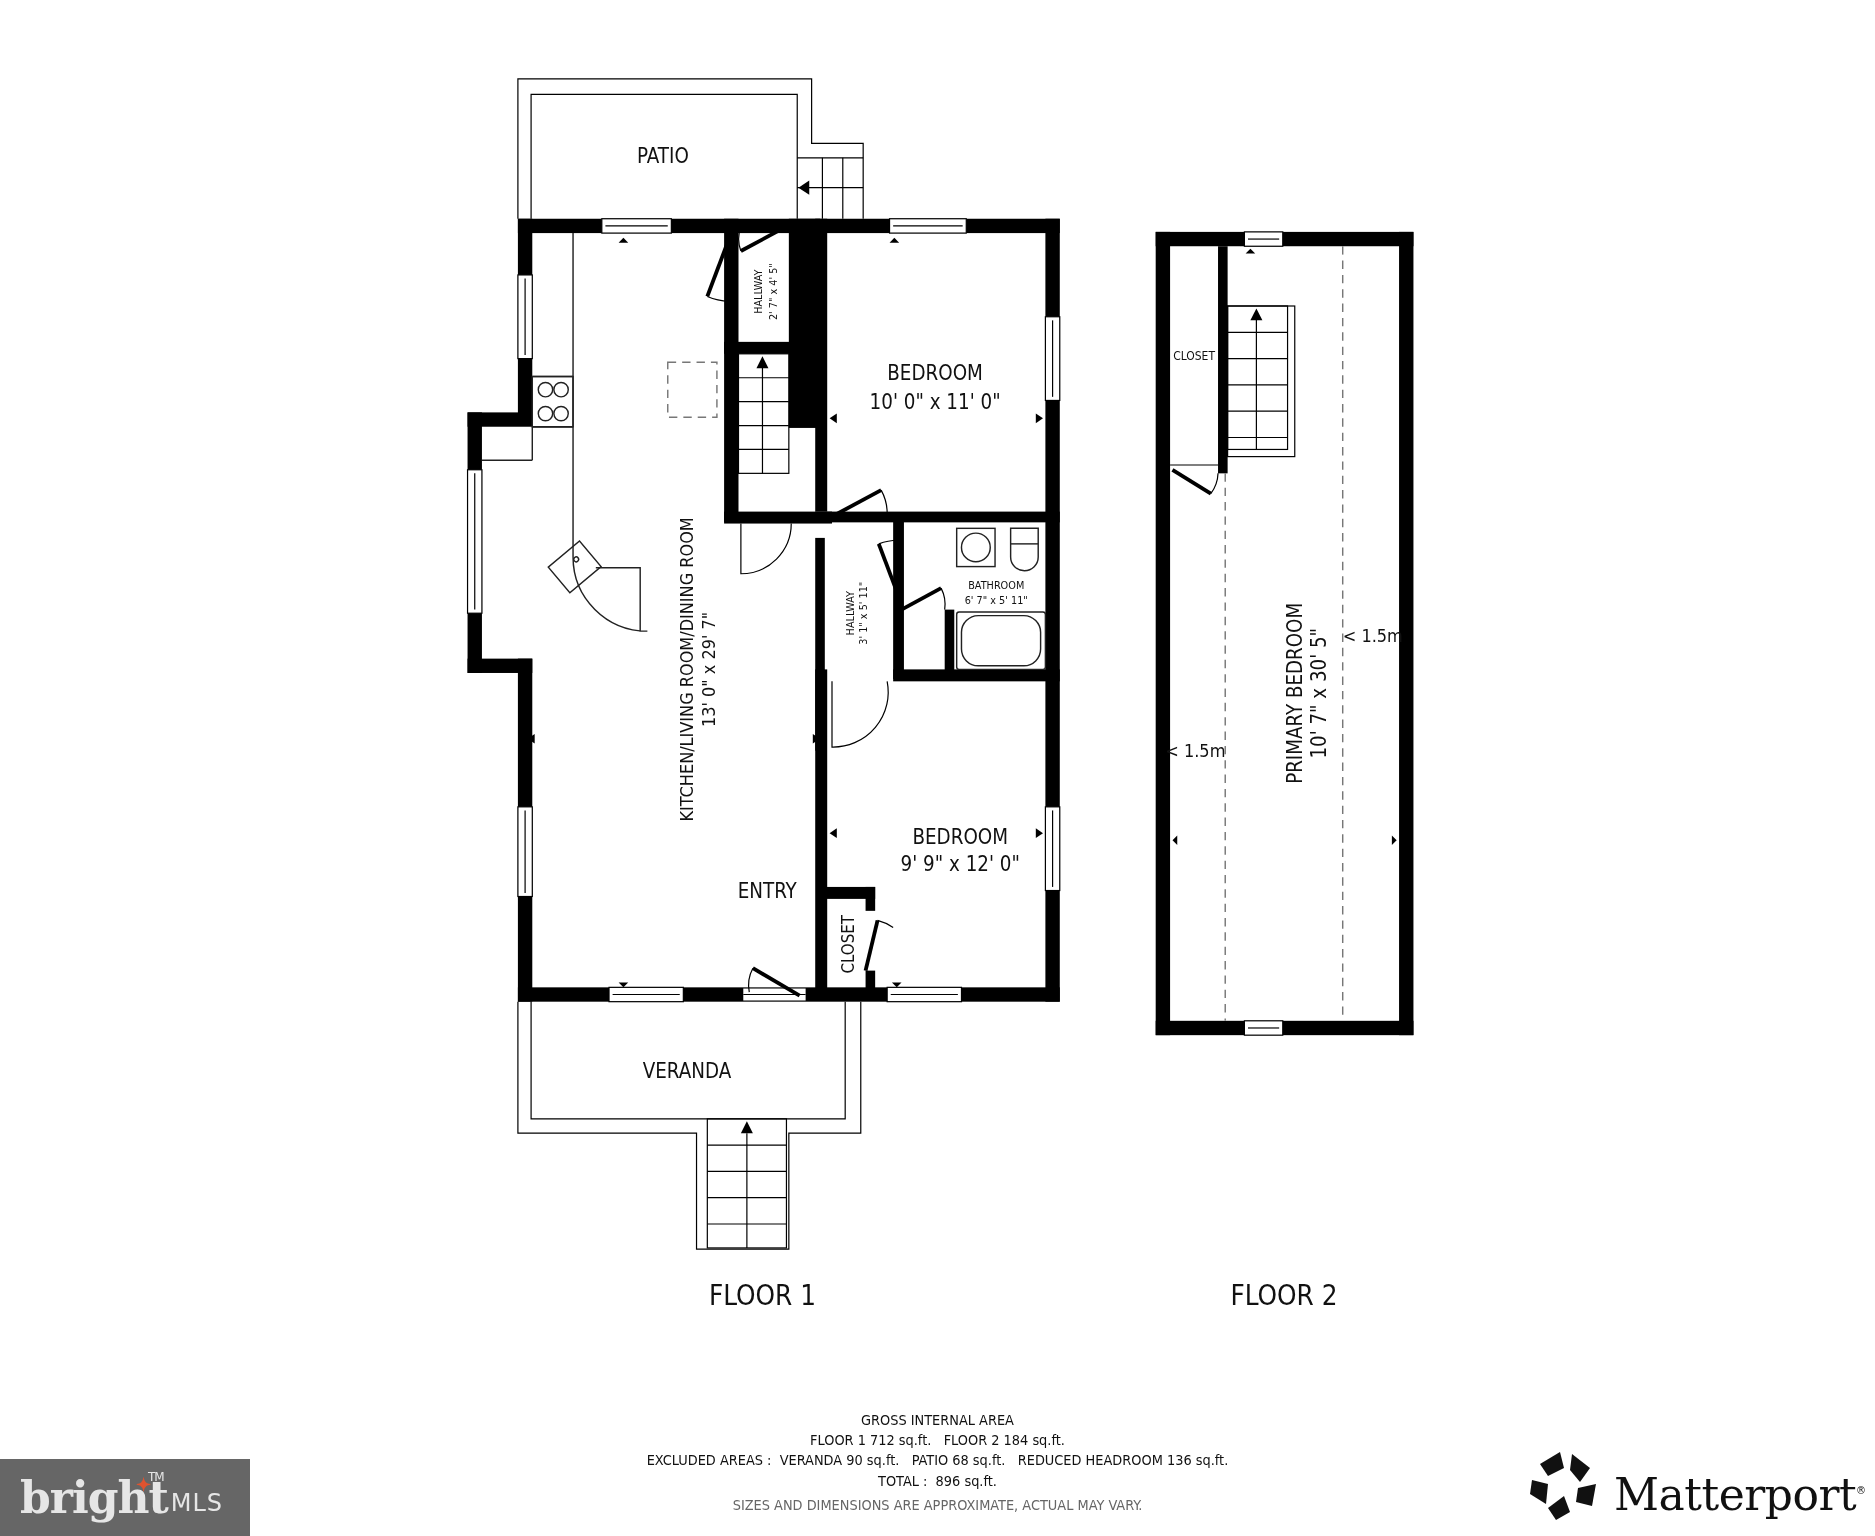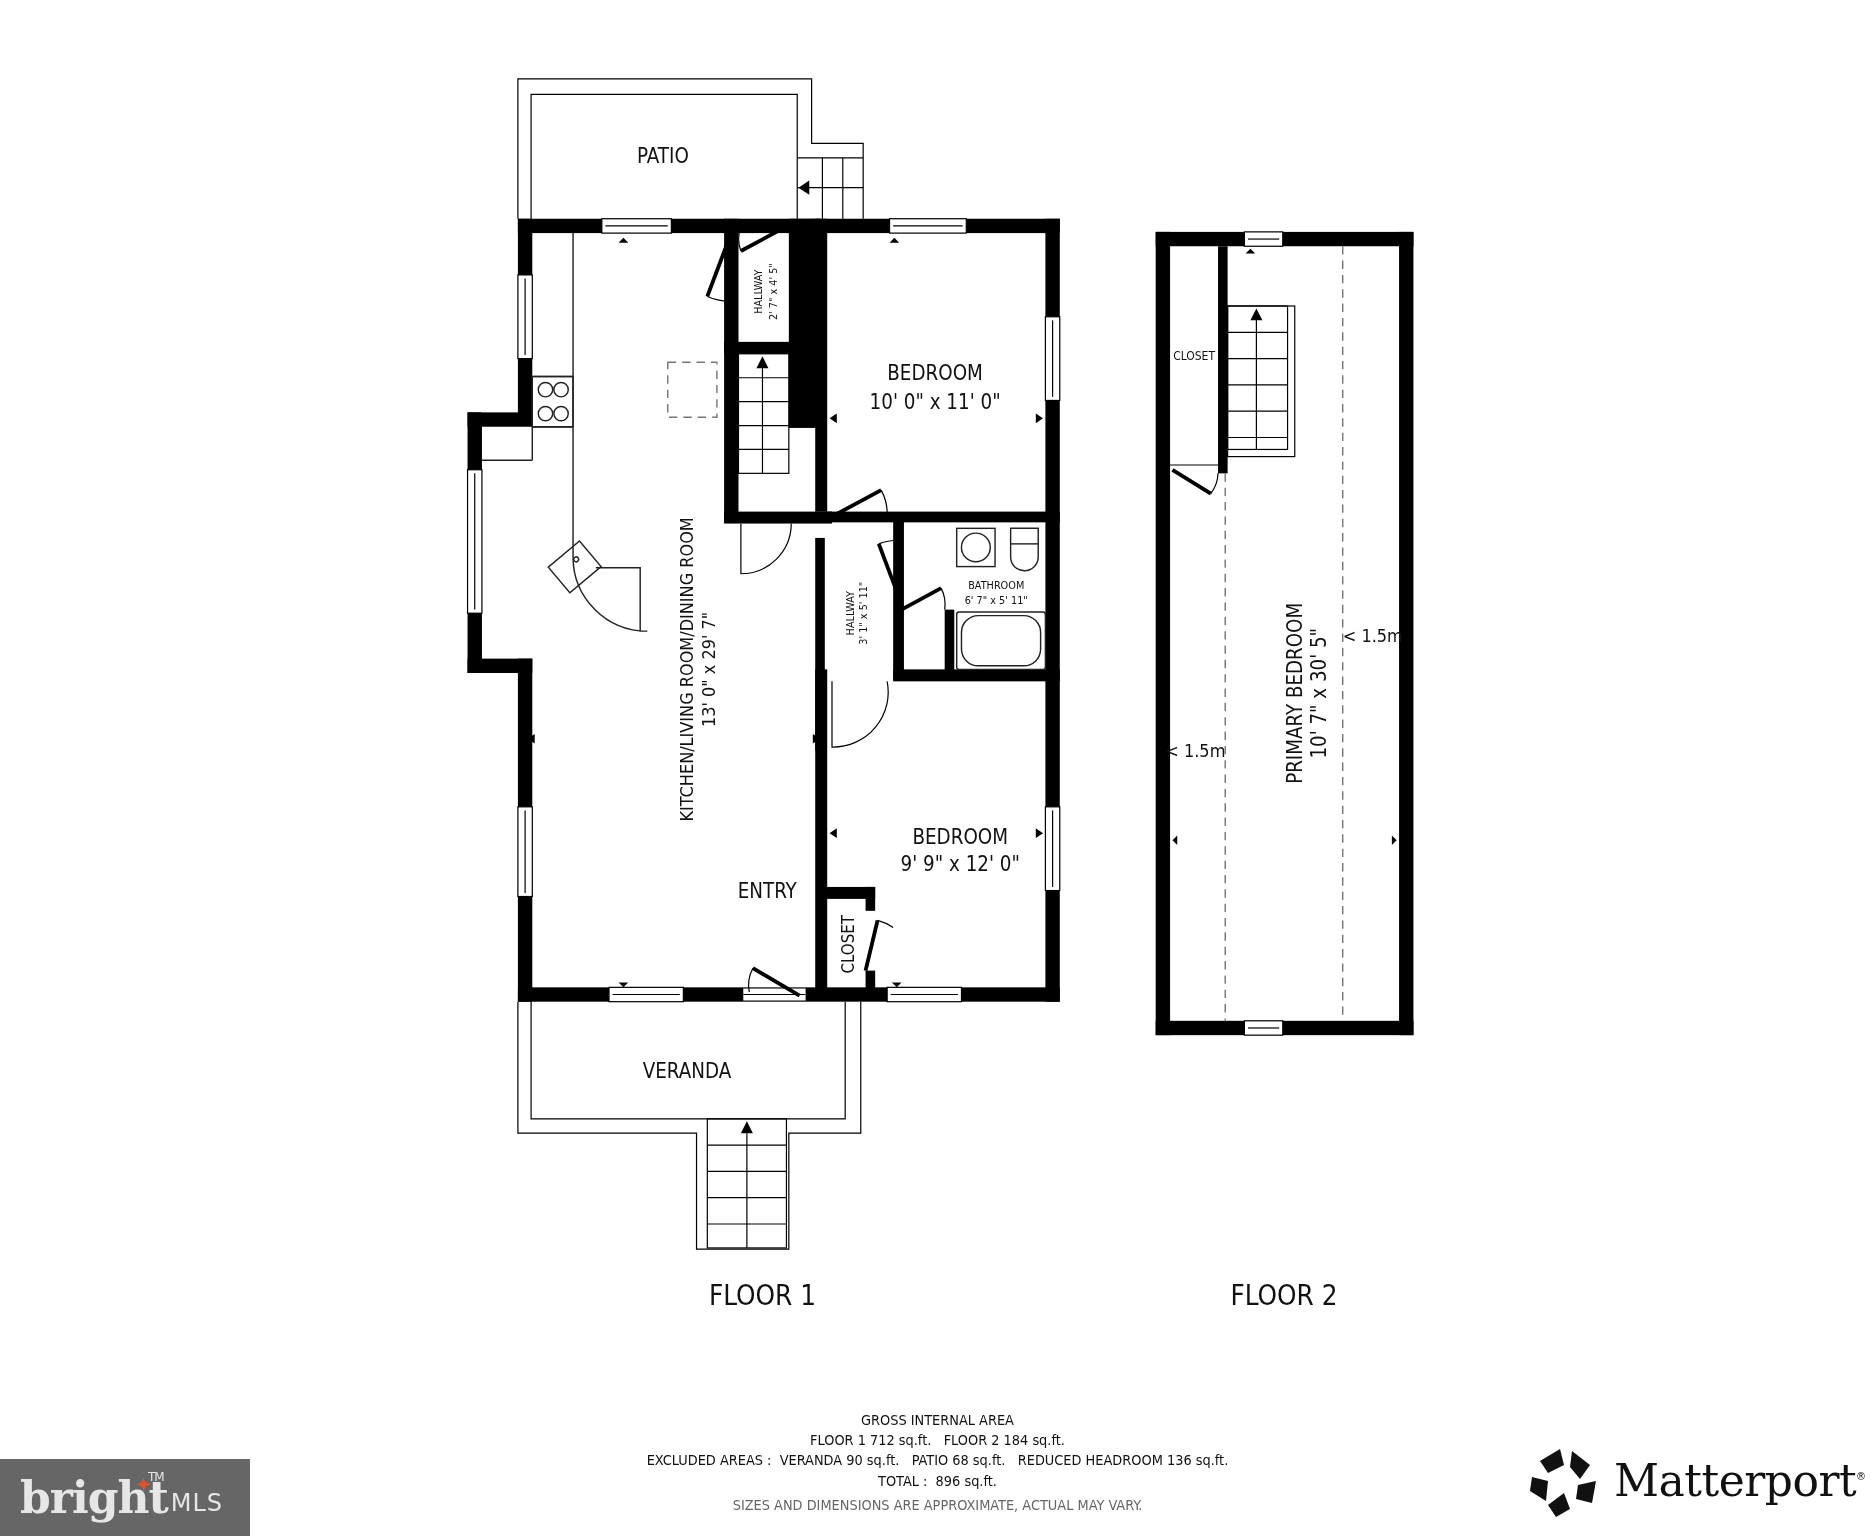--- a/index.html
+++ b/index.html
@@ -22,21 +22,21 @@
 
     .bright-logo {
       position: absolute; left: 0; top: 1459px; width: 250px; height: 77px;
       background: #666666; display: flex; align-items: center; padding-left: 20px; box-sizing: border-box;
     }
     .bright-word { font-family: "DejaVu Serif", serif; color: #e6e6e6; font-size: 44px; font-weight: bold; letter-spacing: -1px; position: relative; }
     .bright-star { position: absolute; left: 116px; top: 2px; color: #e0532f; font-size: 18px; }
     .bright-tm { position: absolute; left: 128px; top: -2px; color: #e6e6e6; font-size: 12px; font-family: "DejaVu Sans", sans-serif; font-weight: normal; }
     .bright-mls { font-family: "DejaVu Sans", sans-serif; color: #e6e6e6; font-size: 24px; margin-left: 3px; margin-top: 10px; letter-spacing: 1px; }
 
-    .mp-logo { position: absolute; left: 1530px; top: 1440px; height: 80px; display: flex; align-items: center; }
+    .mp-logo { position: absolute; left: 1530px; top: 1440px; height: 80px; display: flex; align-items: flex-end; }
     .mp-word { font-family: "DejaVu Serif", serif; font-size: 44px; color: #111; margin-left: 14px; letter-spacing: -0.5px; }
     .mp-reg { font-size: 10px; vertical-align: super; font-family: "DejaVu Sans", sans-serif; }
   </style>
 </head>
 <body>
 
 <svg id="plan" viewBox="0 0 1564 1285" preserveAspectRatio="none" xmlns="http://www.w3.org/2000/svg">
 
   <g>
 

